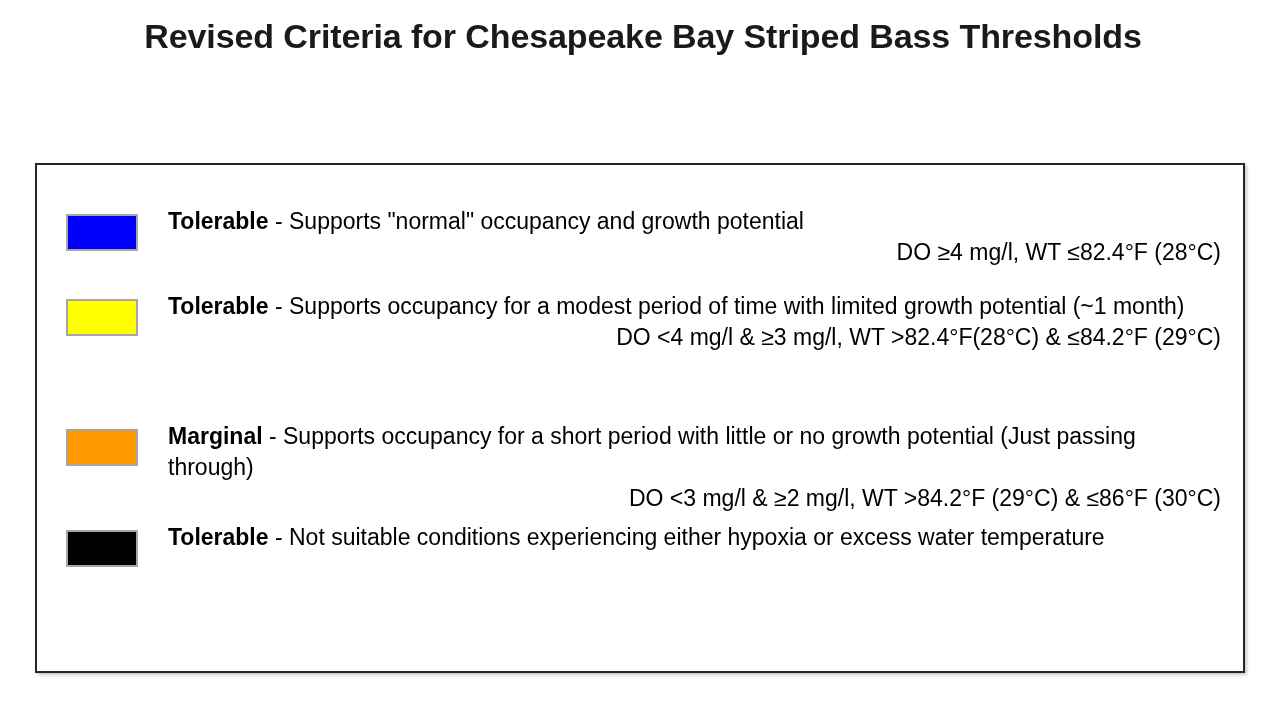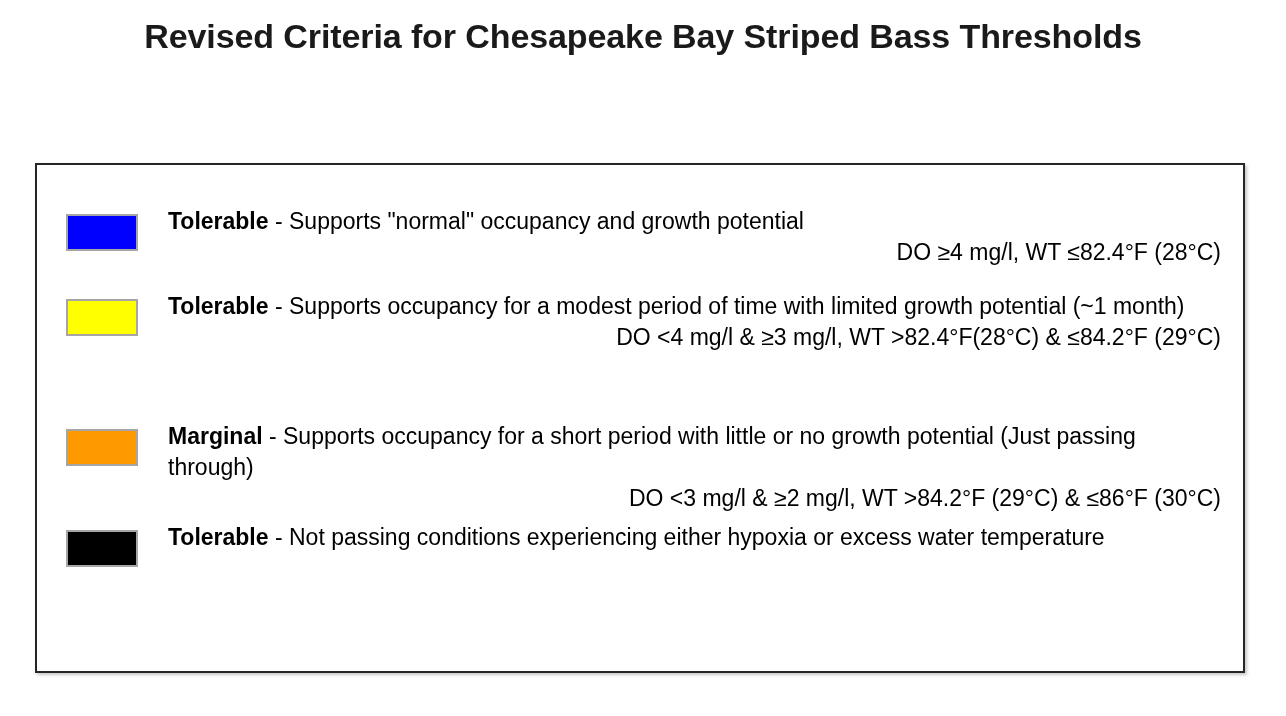--- a/index.html
+++ b/index.html
@@ -126,18 +126,18 @@
       <div class="swatch" style="background-color: rgb(255, 153, 0); border-color: rgb(166, 166, 166);"></div>
       <div class="entry-text">
         <p class="entry-desc"><span class="entry-label">Marginal</span><span> - </span><span>Supports occupancy for a short period with little or no growth potential (Just passing through)</span></p>
         <p class="entry-thresholds">DO &lt;3 mg/l &amp; ≥2 mg/l, WT &gt;84.2°F (29°C) &amp; ≤86°F (30°C)</p>
       </div>
     </div>
 
     <div class="legend-entry entry-3">
       <div class="swatch" style="background-color: rgb(0, 0, 0); border-color: rgb(166, 166, 166);"></div>
       <div class="entry-text">
-        <p class="entry-desc"><span class="entry-label">Tolerable</span><span> - </span><span>Not passing conditions experiencing either hypoxia or excess water temperature</span></p>
+        <p class="entry-desc"><span class="entry-label">Tolerable</span><span> - </span><span>Not suitable conditions experiencing either hypoxia or excess water temperature</span></p>
       </div>
     </div>
 
   </div>
 </div>
 
 </body></html>

